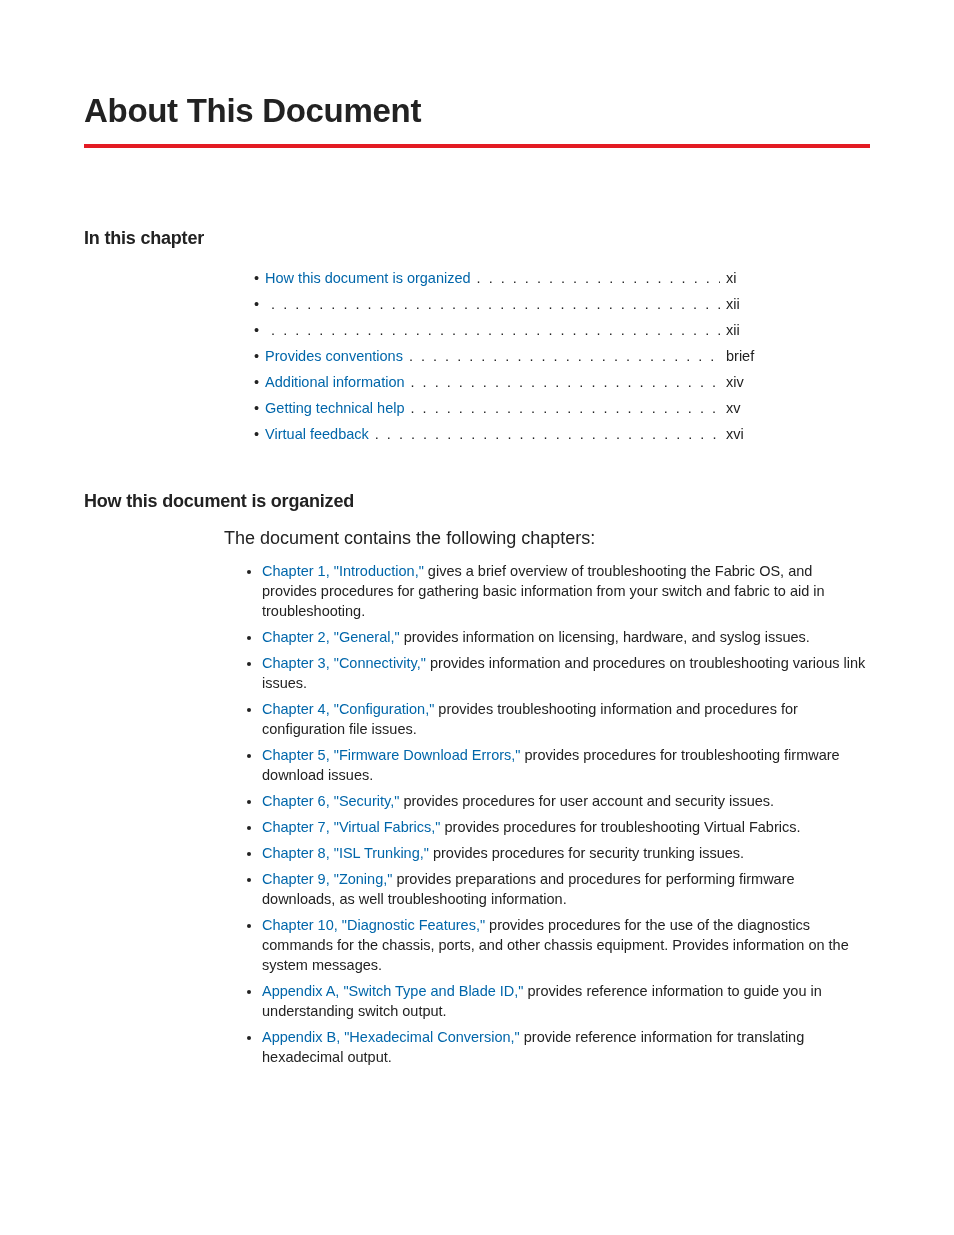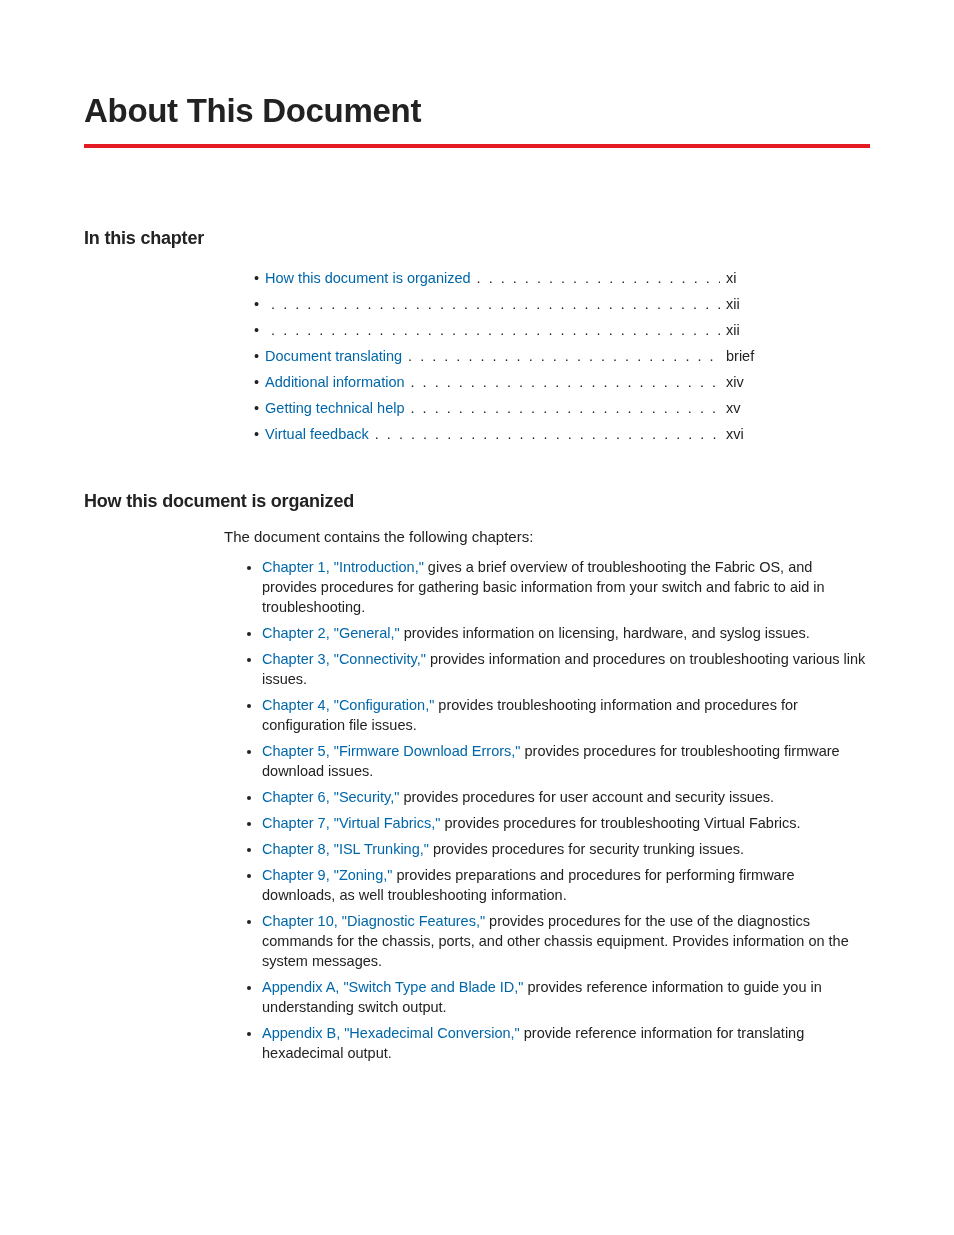--- a/index.html
+++ b/index.html
@@ -7,21 +7,21 @@
   .page { padding: 92px 84px 60px 84px; }
   h1.title { font-family: "Arial Narrow", Arial, sans-serif; font-stretch: condensed; font-weight: 700; font-size: 33px; letter-spacing: -0.3px; margin-bottom: 14px; }
   .rule { height: 4px; background: #e31b23; margin-bottom: 80px; }
   h2.section { font-family: "Arial Narrow", Arial, sans-serif; font-stretch: condensed; font-weight: 700; font-size: 18px; letter-spacing: -0.2px; margin: 0 0 16px 0; }
   .toc { margin: 0 0 44px 170px; }
   .toc-row { display: flex; align-items: baseline; font-size: 14.5px; line-height: 26px; width: 490px; }
   .toc-bullet { color: #222; margin-right: 6px; }
   .toc-label { color: #0066aa; white-space: nowrap; }
   .toc-dots { flex: 1 1 auto; overflow: hidden; white-space: nowrap; color: #222; font-family: Arial, sans-serif; letter-spacing: 2px; padding: 0 6px; }
   .toc-page { color: #222; white-space: nowrap; padding-left: 6px; min-width: 24px; text-align: left; }
-  .intro { margin-left: 140px; font-size: 15px; margin-bottom: 12px; }
+  .intro { margin-left: 140px; font-size: 18px; margin-bottom: 12px; }
   ul.chapters { margin-left: 160px; list-style: disc; }
   ul.chapters li { font-size: 14.5px; line-height: 20px; margin: 6px 0 6px 18px; padding-right: 4px; }
   ul.chapters li .link { color: #0066aa; }
   ul.chapters li .desc { color: #222; }
 </style>
 </head>
 <body>
 
 <div class="page">
   <h1 class="title">About This Document</h1>
@@ -42,21 +42,21 @@
         <span class="toc-dots"> . . . . . . . . . . . . . . . . . . . . . . . . . . . . . . . . . . . . . . . . . . . . . . . . . . . . . . . . . . . .</span>
         <span class="toc-page">xii</span>
       </div>
       <div class="toc-row">
         <span class="toc-bullet">•</span>
         <span class="toc-dots"> . . . . . . . . . . . . . . . . . . . . . . . . . . . . . . . . . . . . . . . . . . . . . . . . . . . . . . . . . . . .</span>
         <span class="toc-page">xii</span>
       </div>
       <div class="toc-row">
         <span class="toc-bullet">•</span>
-        <a class="toc-label">Document translating</a>
+        <a class="toc-label">Provides conventions</a>
         <span class="toc-dots"> . . . . . . . . . . . . . . . . . . . . . . . . . . . . . . . . . . . . . . . . . . . . . . . . . . . . . . . . . . . .</span>
         <span class="toc-page">brief</span>
       </div>
       <div class="toc-row">
         <span class="toc-bullet">•</span>
         <a class="toc-label">Additional information</a>
         <span class="toc-dots"> . . . . . . . . . . . . . . . . . . . . . . . . . . . . . . . . . . . . . . . . . . . . . . . . . . . . . . . . . . . .</span>
         <span class="toc-page">xiv</span>
       </div>
       <div class="toc-row">

